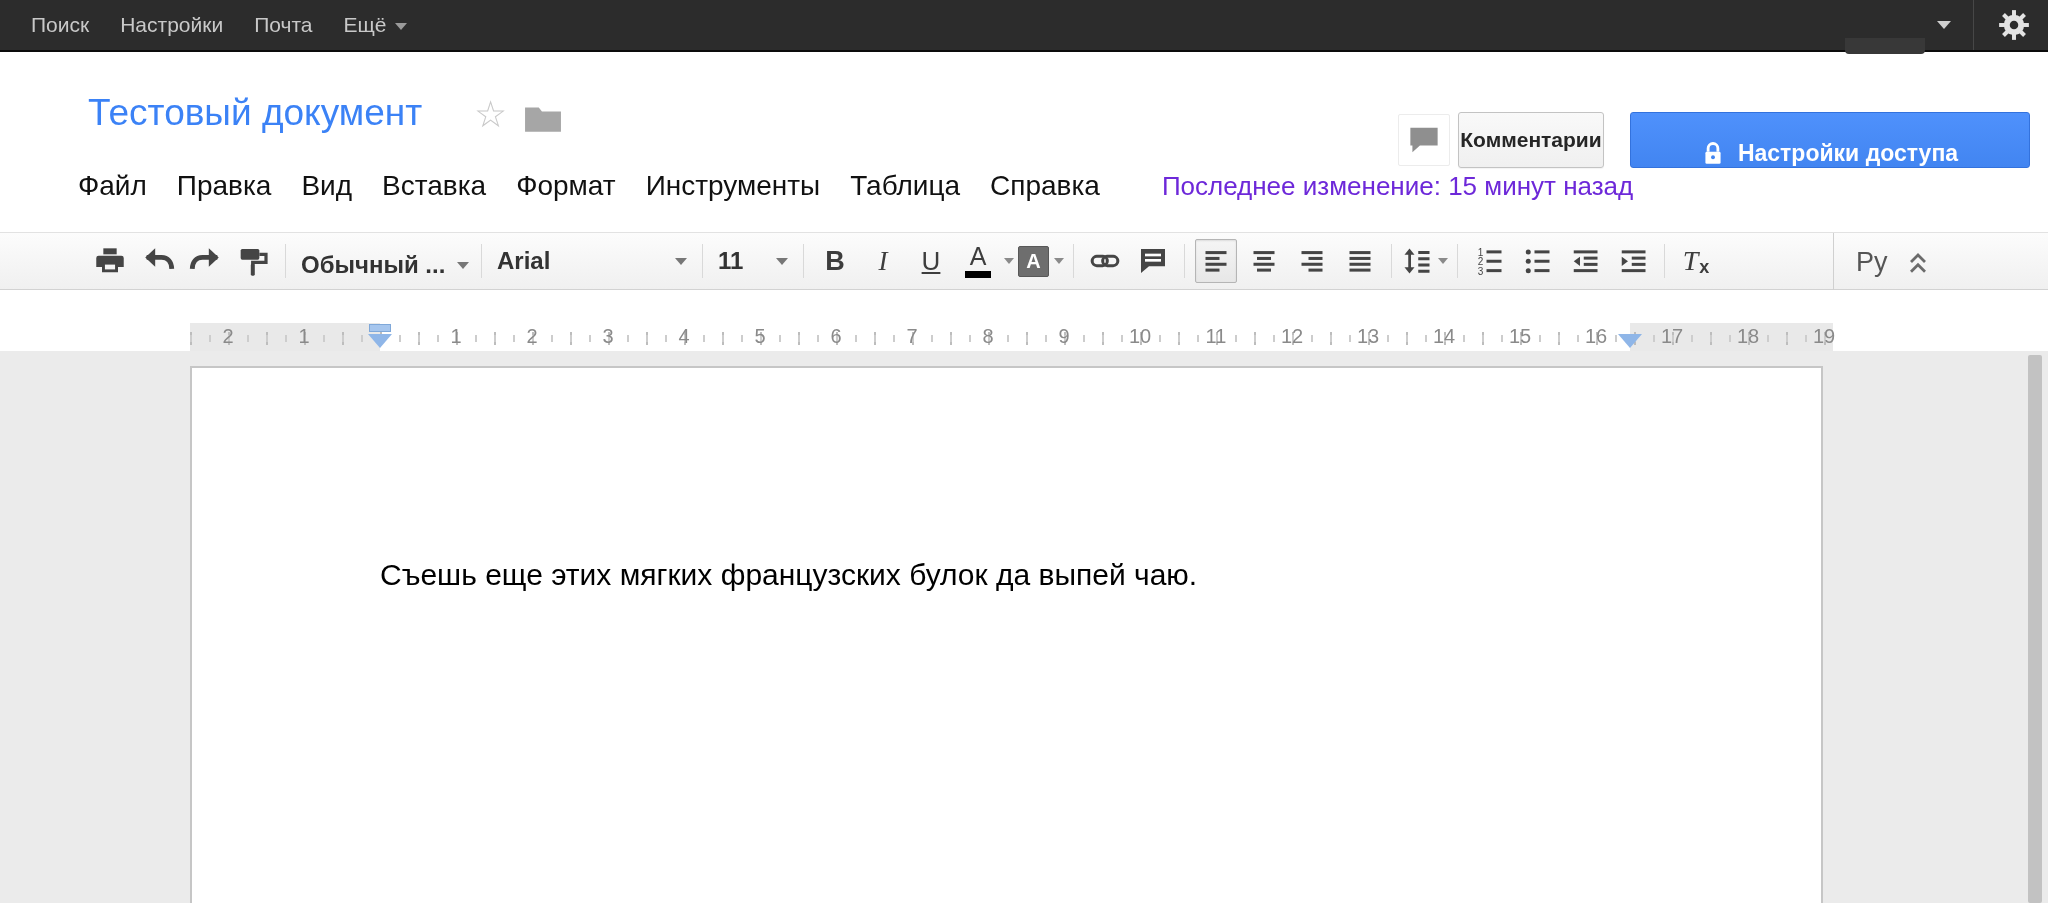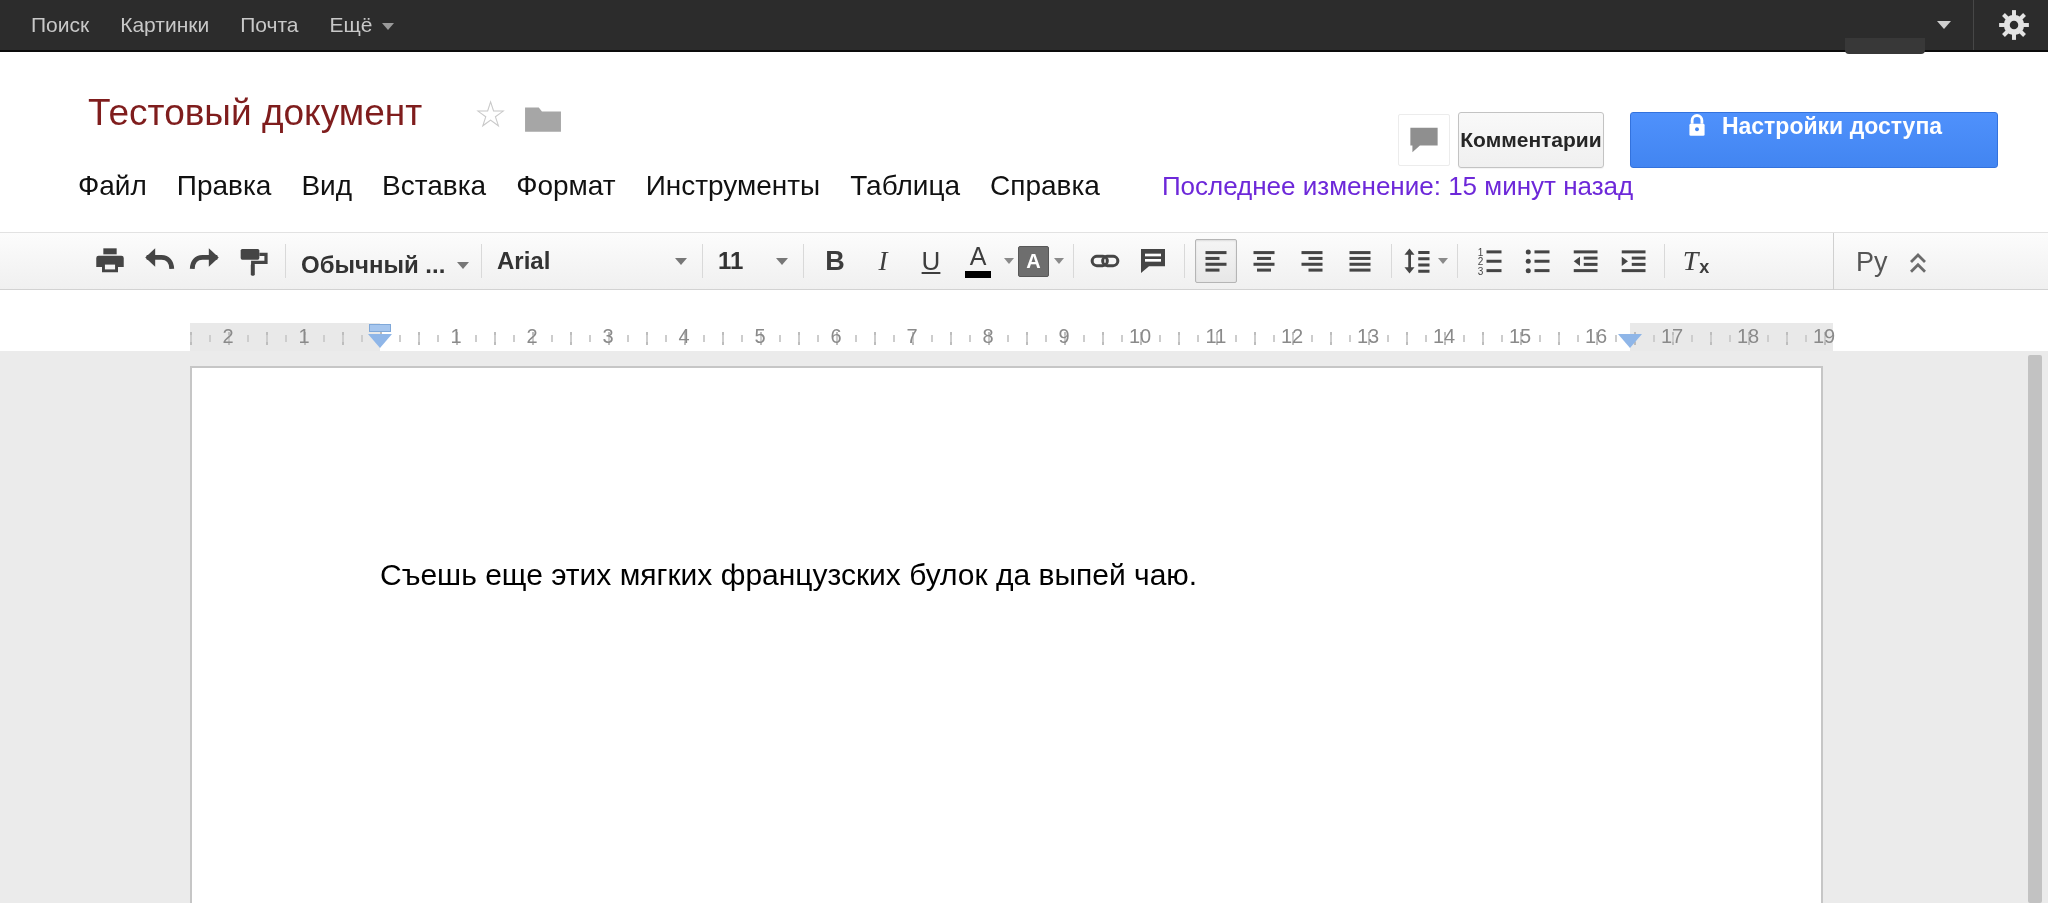--- a/index.html
+++ b/index.html
@@ -20,35 +20,35 @@
   .topbar .more-wrap a { margin-left:0; }
   .caret-down { width:0; height:0; border-left:6px solid transparent; border-right:6px solid transparent; border-top:7px solid #9a9a9a; margin-left:9px; margin-top:3px; }
   .topbar-right { position:absolute; right:0; top:0; height:50px; display:flex; align-items:center; }
   .tb-triangle { width:0;height:0;border-left:7px solid transparent;border-right:7px solid transparent;border-top:8px solid #cfcfcf; margin-right:22px; cursor:pointer;}
   .tb-vsep { width:1px; height:50px; background:#474747; margin-right:23px; }
   .gear-btn { margin-right:17px; cursor:pointer; display:flex; }
   .remnant { position:absolute; left:1845px; top:38px; width:80px; height:16px; background:#383838; border-radius:0 0 4px 4px; }
 
   
   .header { position:absolute; left:0; top:54px; width:2048px; height:178px; background:#fff; }
-  .doc-title { position:absolute; left:88px; top:38px; font-size:37px; color:#7f1d1d; white-space:nowrap; cursor:text; }
+  .doc-title { position:absolute; left:88px; top:38px; font-size:37px; color:#3b82f6; white-space:nowrap; cursor:text; }
   .star { position:absolute; left:474px; top:42px; font-size:37px; color:#c9c9c9; line-height:1; cursor:pointer; }
   .folder-btn { position:absolute; left:524px; top:50px; cursor:pointer; display:flex; }
 
   .bubble-btn { position:absolute; left:1398px; top:60px; width:52px; height:52px; background:#fff; border:1px solid #ececec; border-radius:2px; display:flex; align-items:center; justify-content:center; cursor:pointer; }
   .comments-btn {
     position:absolute; left:1458px; top:58px; width:146px; height:56px;
     background:linear-gradient(#f9f9f9,#f0f0f0); border:1px solid #c3c3c3; border-radius:3px;
     font-size:21px; font-weight:bold; color:#262626; display:flex; align-items:center; justify-content:center; cursor:pointer;
     box-shadow:0 1px 1px rgba(0,0,0,.05);
   }
   .share-btn {
-    position:absolute; left:1630px; top:58px; width:368px; height:56px;
+    position:absolute; left:1630px; top:58px; width:400px; height:56px;
     background:linear-gradient(#4f91fc,#4285f1); border:1px solid #3372dd; border-radius:3px;
-    font-size:23px; font-weight:bold; color:#fff; display:flex; align-items:flex-start; justify-content:center; gap:14px; cursor:pointer;
+    font-size:23px; font-weight:bold; color:#fff; display:flex; align-items:flex-end; justify-content:center; gap:14px; cursor:pointer;
   }
 
   .menubar { position:absolute; left:0; top:116px; width:2048px; display:flex; align-items:baseline; padding-left:78px; }
   .menubar .menu { font-size:28px; color:#111; margin-right:30px; cursor:pointer; white-space:nowrap; }
   .last-edit { font-size:26px; color:#6d28d9; margin-left:32px; white-space:nowrap; }
 
   
   .toolbar {
     position:absolute; left:0; top:232px; width:2048px; height:58px;
     background:linear-gradient(#fcfcfc,#f0f0f0);
@@ -102,21 +102,21 @@
   .doc-text { position:absolute; left:188px; top:190px; font-size:30px; color:#000; white-space:nowrap; }
   .scroll-thumb { position:absolute; left:2028px; top:355px; width:14px; height:548px; background:#c2c2c2; border-radius:2px; cursor:pointer; }
 </style>
 </head>
 <body>
 
 <div class="screen">
 
   <div class="topbar">
     <a>Поиск</a>
-    <a>Картинки</a>
+    <a>Настройки</a>
     <a>Почта</a>
     <span class="more-wrap">
       <a>Ещё</a>
       <span class="caret-down"></span>
     </span>
     <div class="topbar-right">
       <span class="tb-triangle"></span>
       <span class="tb-vsep"></span>
       <span class="gear-btn">
         <svg width="34" height="34" viewBox="0 0 24 24">

